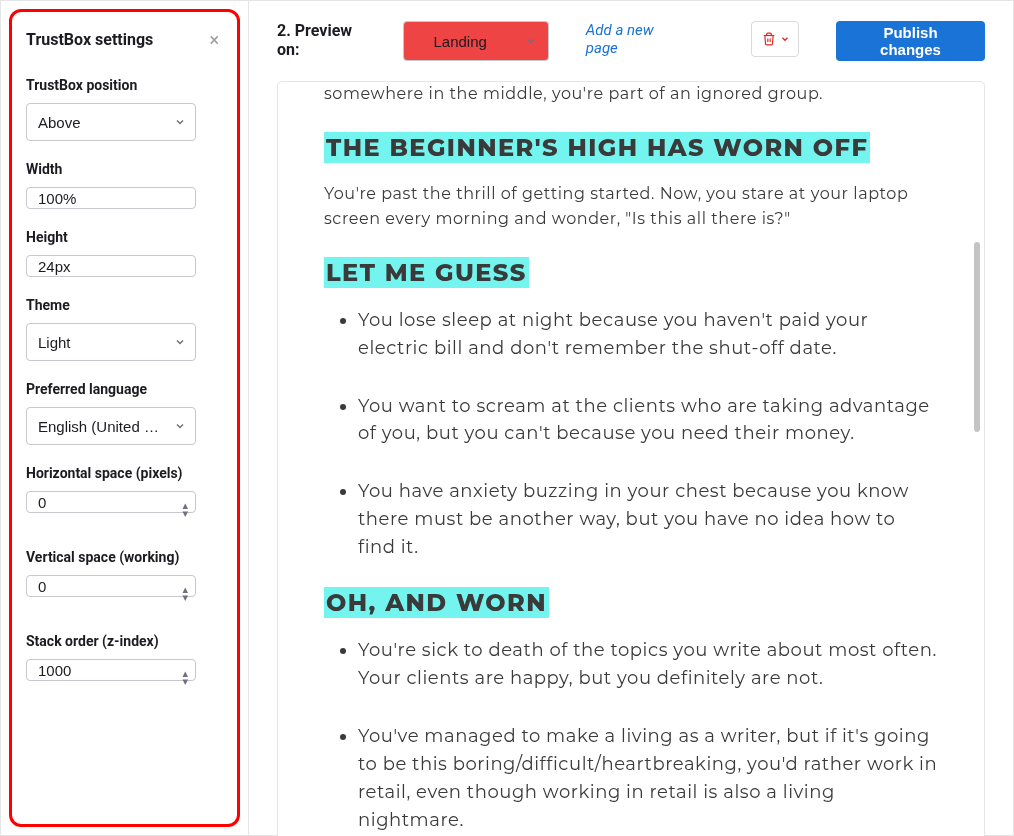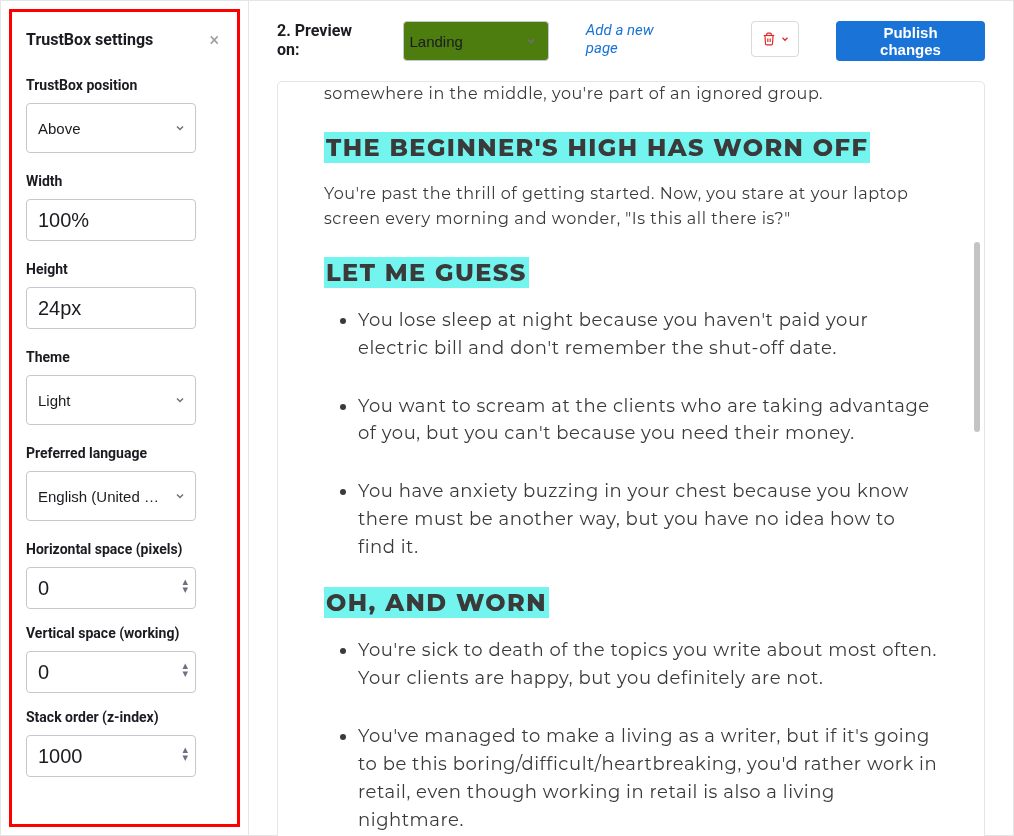--- a/index.html
+++ b/index.html
@@ -28,21 +28,21 @@
     min-width:248px;
     border-right:1px solid #e5e5e5;
     background:#fff;
     height:100%;
     overflow:auto;
   }
   .sidebar-inner {
     border:3px solid #ff0000;
     margin:8px 8px 8px 8px;
     padding:18px 14px 14px 14px;
-    border-radius:0;
+    border-radius:12px;
     height:calc(100% - 16px);
   }
   .panel-title-row {
     display:flex;
     justify-content:space-between;
     align-items:center;
     margin-bottom:28px;
   }
   .panel-title {
     font-size:16px;
@@ -59,33 +59,33 @@
   .field-group { margin-bottom:20px; }
   .field-label {
     display:block;
     font-size:14px;
     font-weight:700;
     color:#1b1b21;
     margin-bottom:10px;
   }
   .text-input, .num-input {
     width:170px;
-    height:42px;
+    height:22px;
     border:1px solid #c7c7cf;
     border-radius:4px;
     padding:0 11px;
-    font-size:20px;
+    font-size:15px;
     color:#1b1b21;
     background:#fff;
   }
   .num-input { padding-right:28px; }
   .select-wrap {
     position:relative;
     width:170px;
-    height:50px;
+    height:38px;
   }
   .select-wrap select {
     width:100%;
     height:100%;
     border:1px solid #c7c7cf;
     border-radius:4px;
     padding:0 30px 0 11px;
     font-size:15px;
     color:#1b1b21;
     background:#fff;
@@ -141,24 +141,24 @@
   .preview-select {
     position:relative;
     width:165px;
     height:40px;
   }
   .preview-select select {
     width:100%;
     height:100%;
     border:1px solid #c7c7cf;
     border-radius:4px;
-    padding:0 32px 0 5px;
+    padding:0 32px 0 29px;
     font-size:15px;
     color:#1b1b21;
-    background:#4d7c0f;
+    background:#ef4444;
     appearance:none;
     -webkit-appearance:none;
   }
   .preview-select .chev {
     position:absolute;
     right:12px;
     top:50%;
     transform:translateY(-50%);
     color:#6f6f82;
     pointer-events:none;

